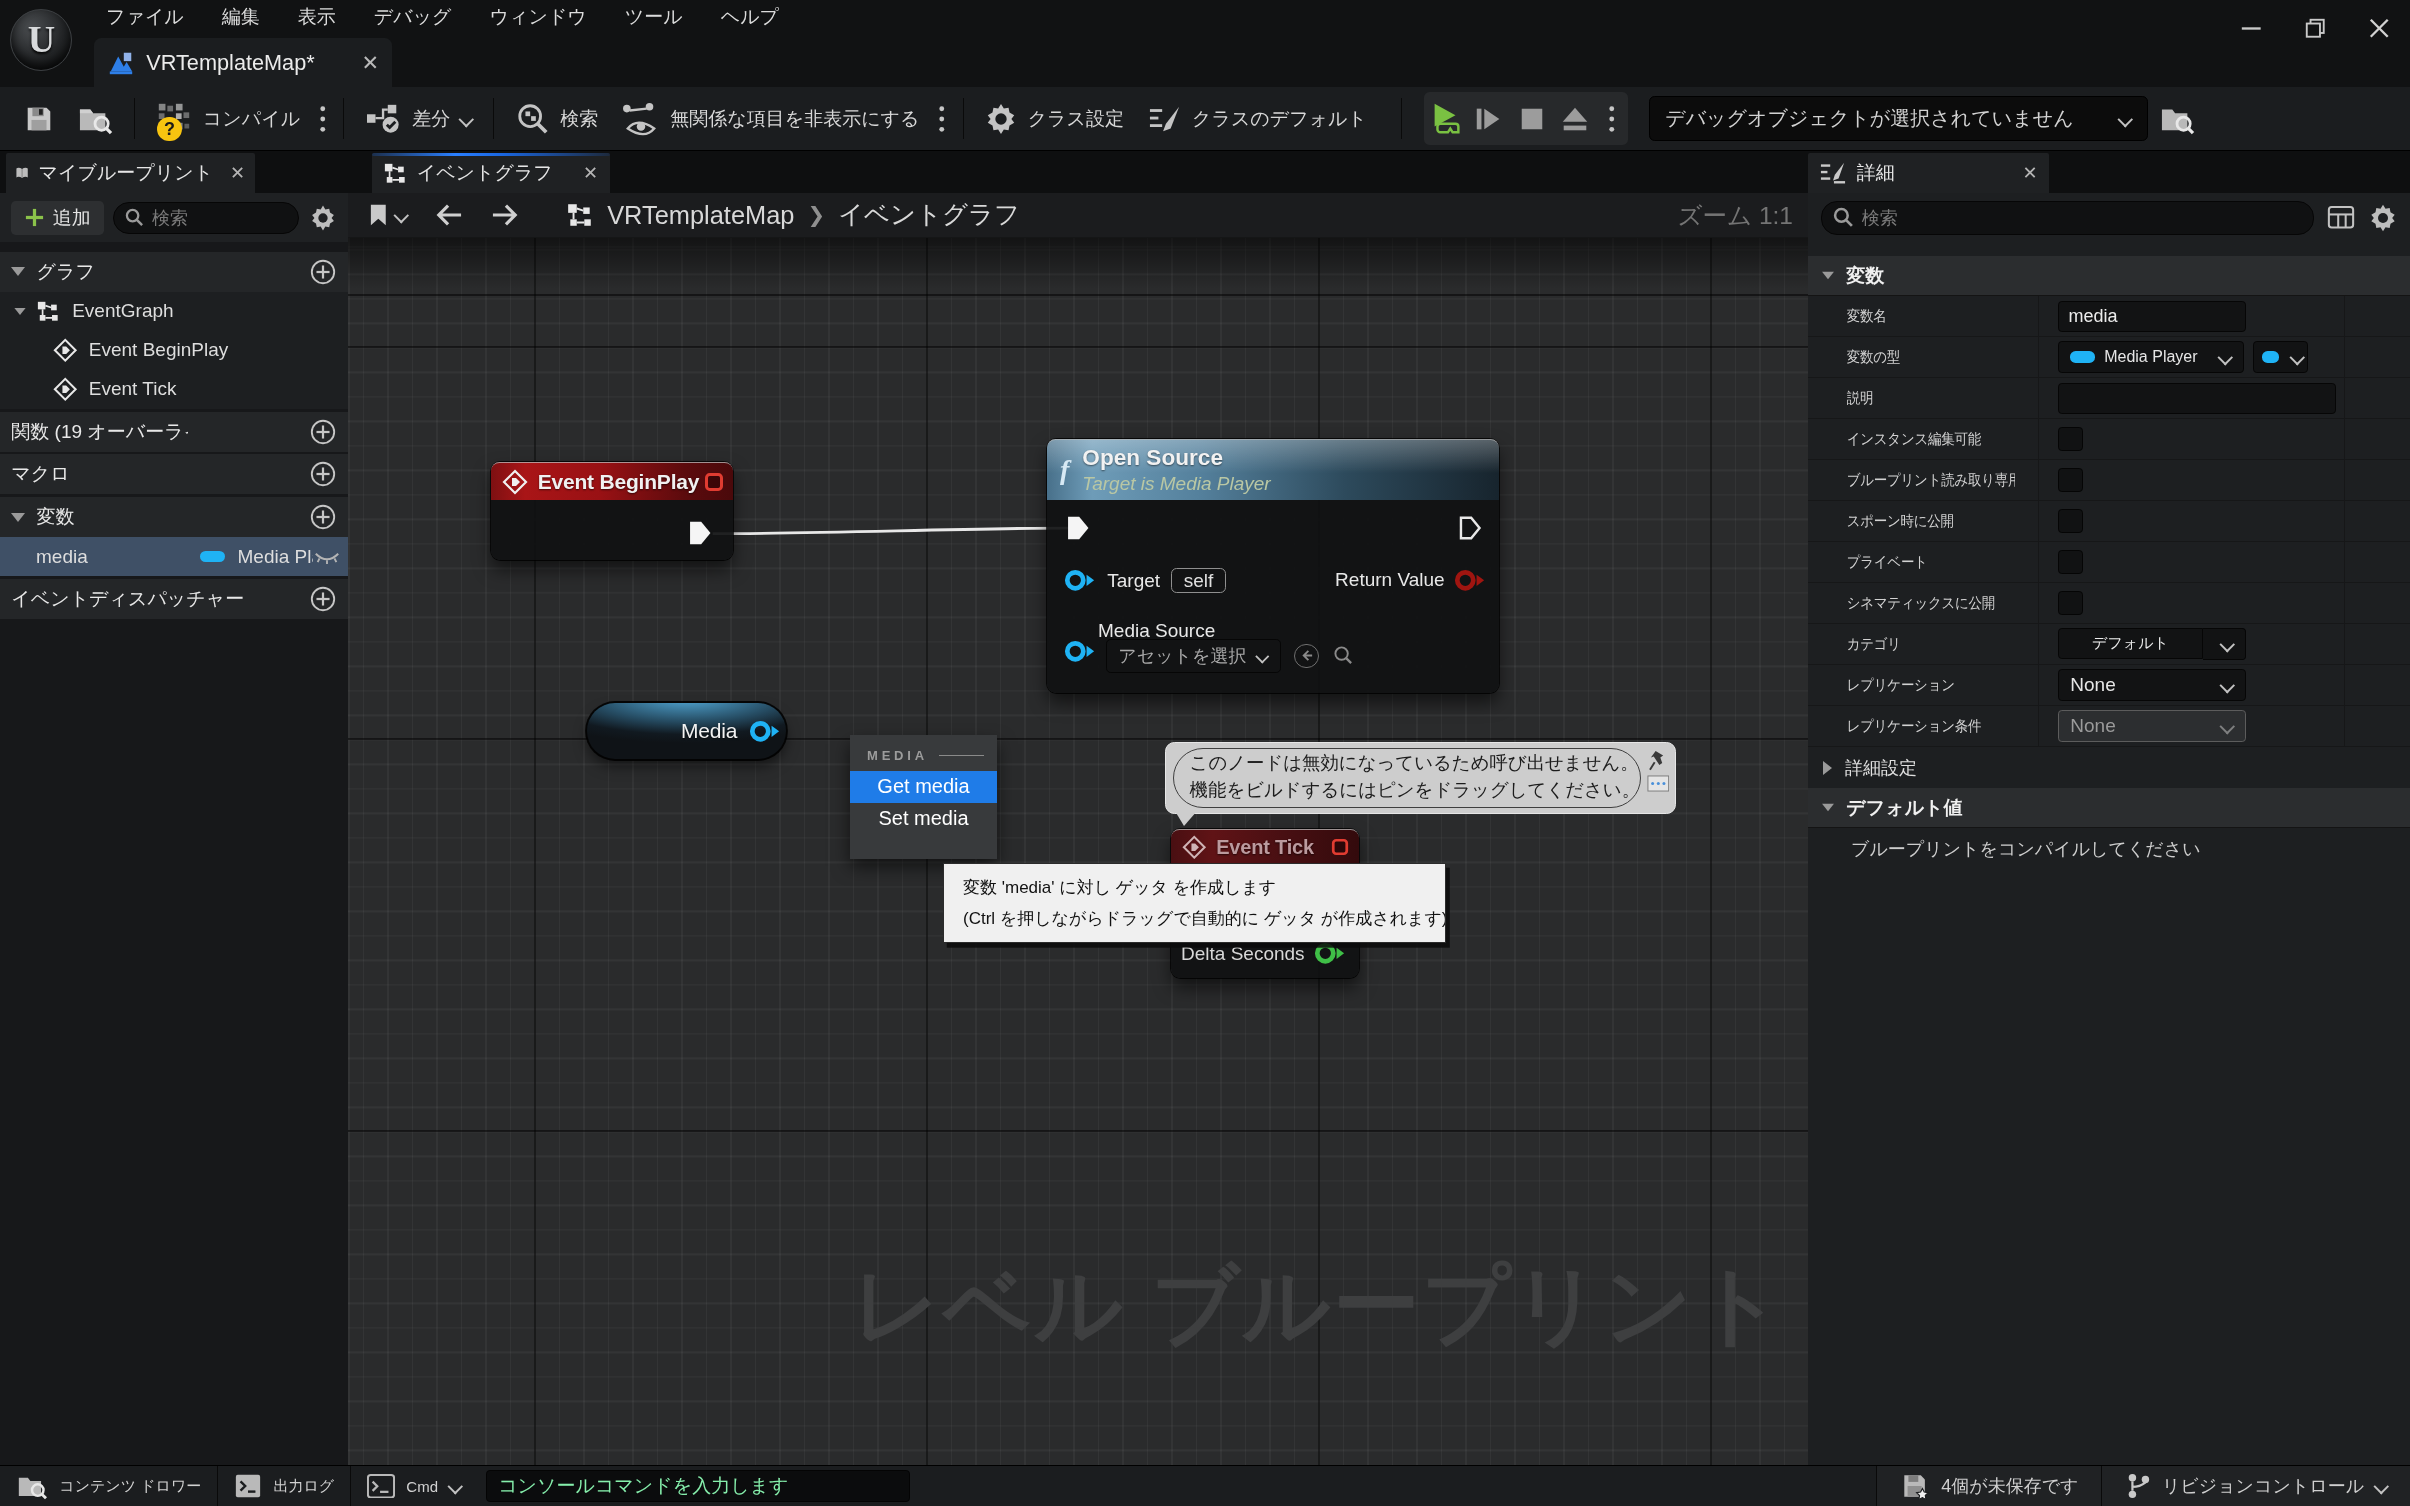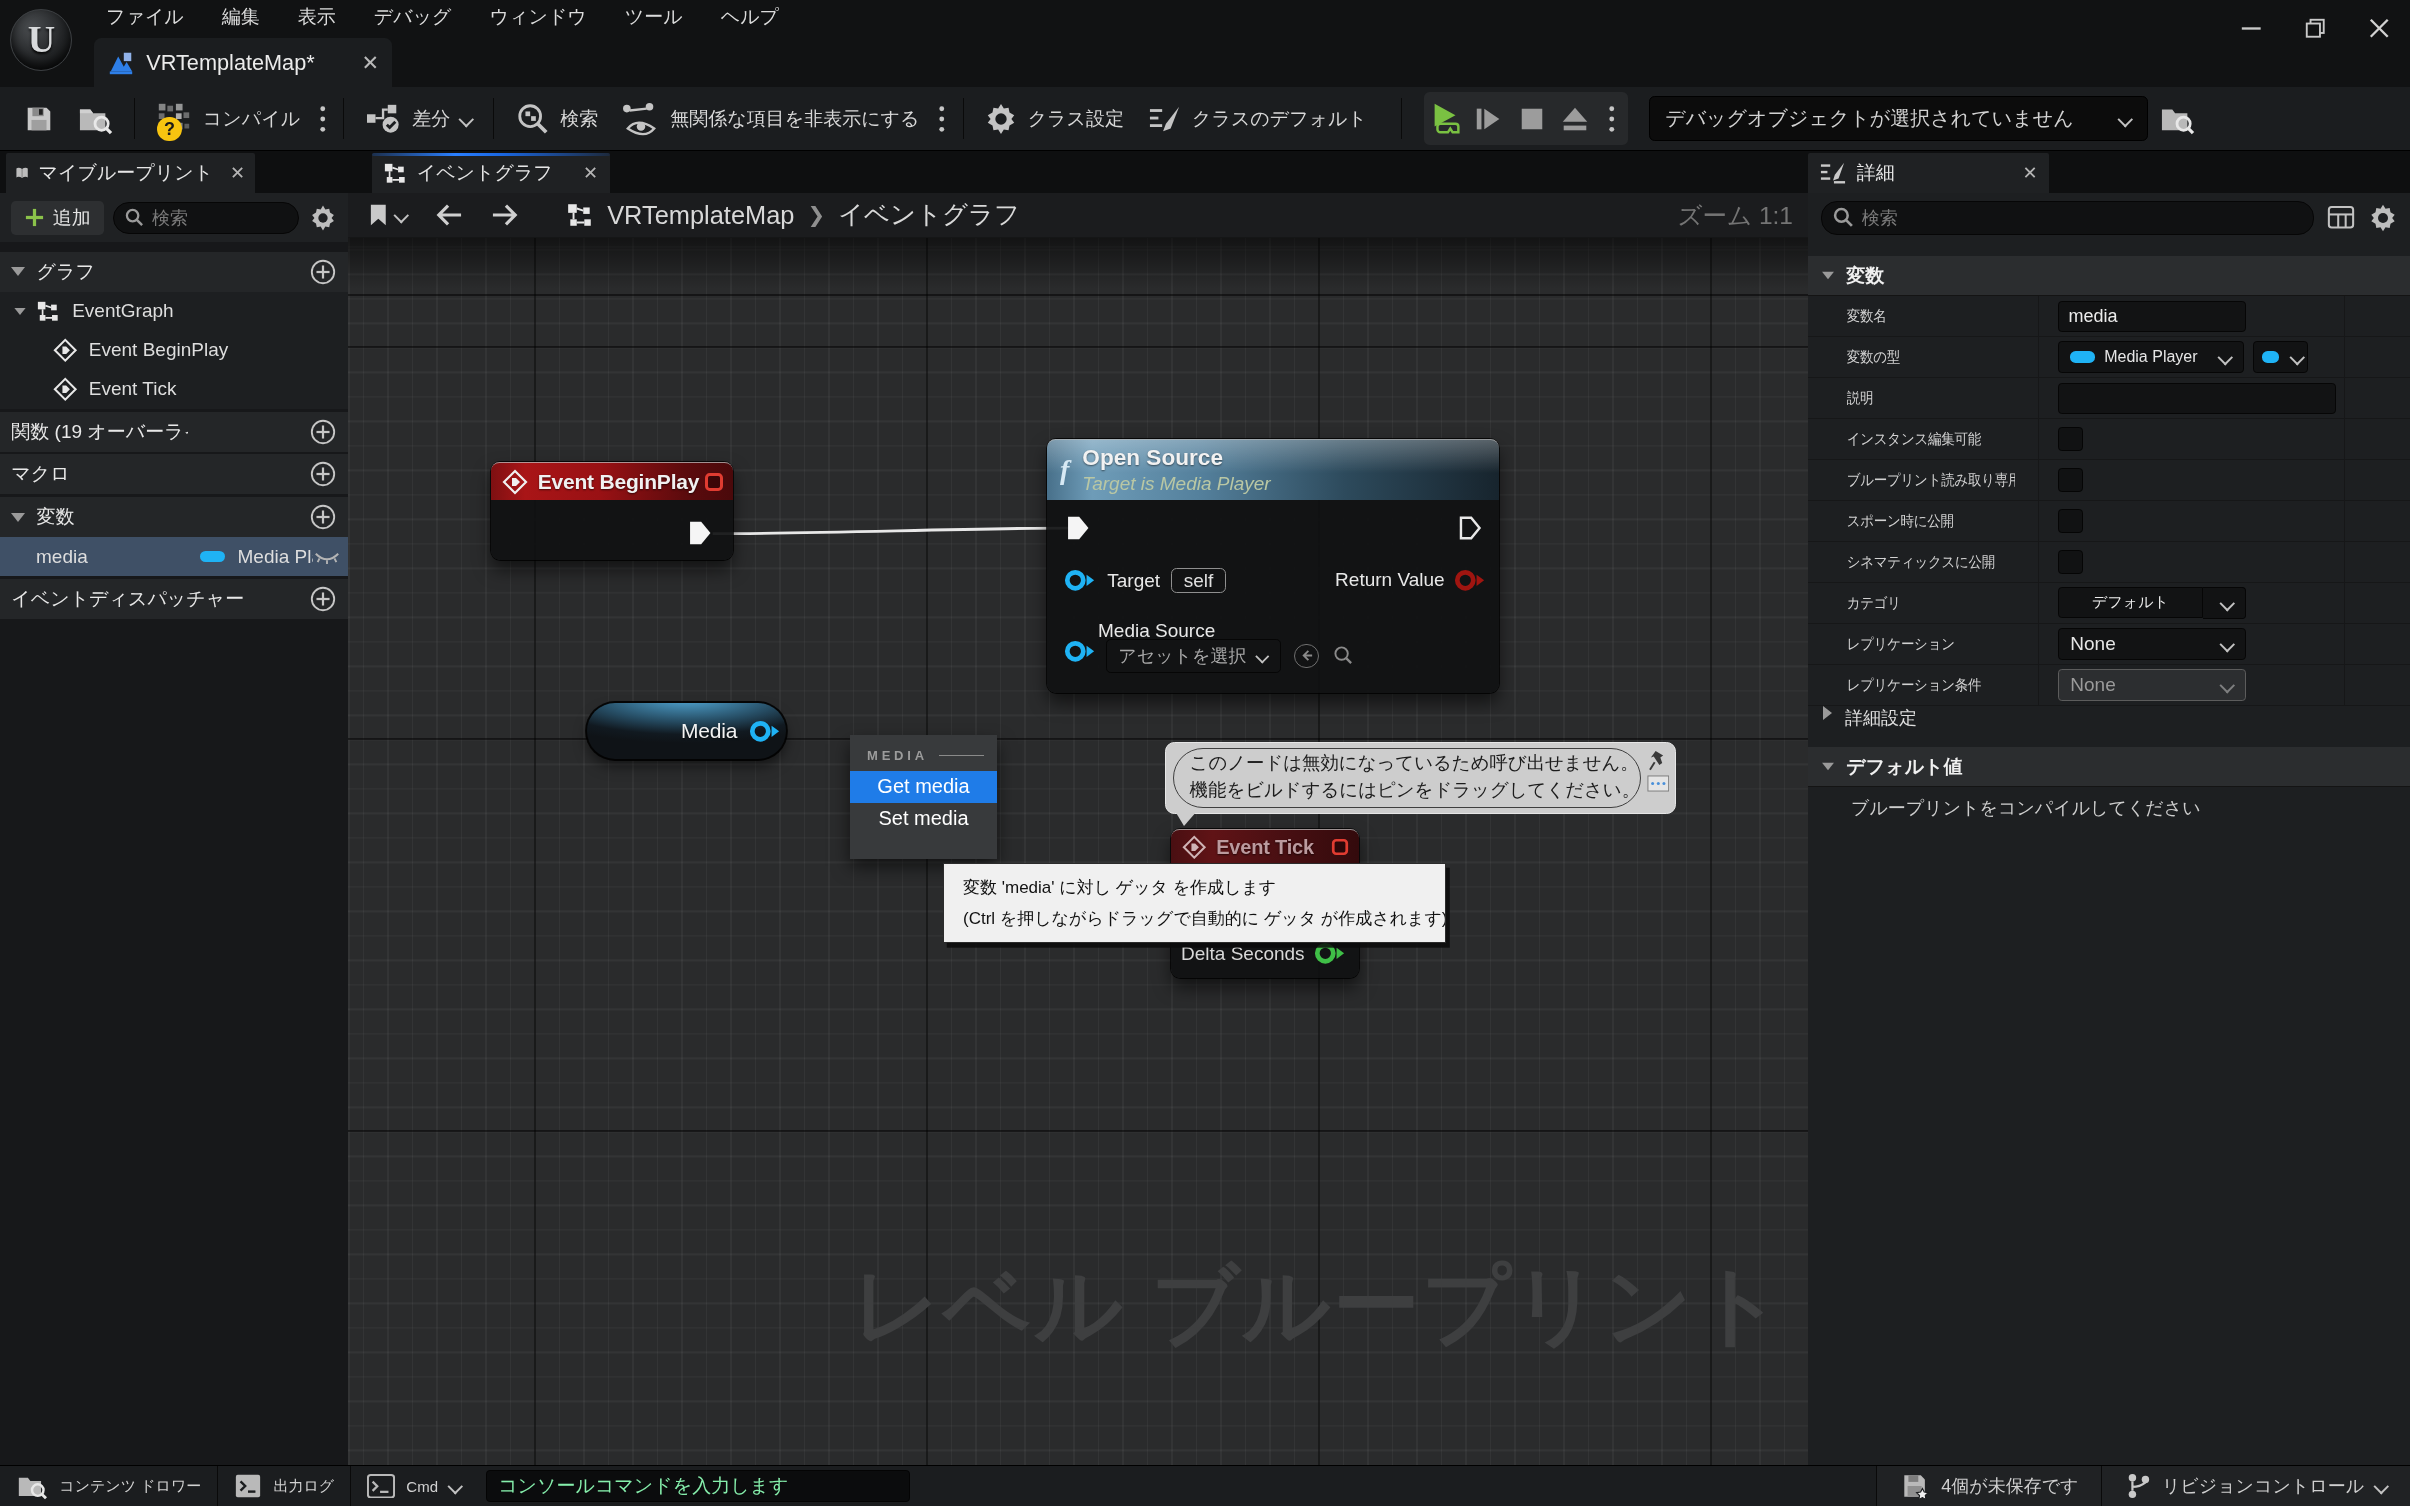--- a/index.html
+++ b/index.html
@@ -156,21 +156,21 @@
   .dt-row { height:41px; display:flex; align-items:center; border-bottom:0.9px solid #161718; position:relative; }
   .dt-label { width:230px; padding-left:43px; font-size:15px; letter-spacing:-0.3px; color:#d2d2d2; flex:none; white-space:nowrap; overflow:hidden; transform:scaleX(.90); transform-origin:0 50%; }
   .dt-value { flex:1; display:flex; align-items:center; padding-left:19px; position:relative; height:100%; border-left:0.9px solid #161718; }
   .dt-value::after { content:""; position:absolute; right:66px; top:0; bottom:0; width:0.9px; background:#161718; }
   .txtfield { background:#121314; border:0.9px solid #060606; border-radius:3.8px; height:31px; display:flex; align-items:center;
     padding:0 9.4px; color:#ececec; font-size:18px; white-space:nowrap; }
   .ddfield { background:#121314; border:0.9px solid #060606; border-radius:3.8px; height:32px; display:flex; align-items:center;
     padding:0 11.3px; color:#e6e6e6; font-size:19px; gap:9.4px; white-space:nowrap; }
   .ddfield .chev { margin-left:auto; }
   .checkbox { width:24.5px; height:24.5px; background:#111213; border:0.9px solid #050505; border-radius:3.8px; }
-  .dt-adv { height:41px; display:flex; align-items:flex-start; gap:13px; padding-left:15px; color:#e0e0e0; font-size:18px; }
+  .dt-adv { height:41px; display:flex; align-items:center; gap:13px; padding-left:15px; color:#e0e0e0; font-size:18px; }
   .dt-msg { height:41px; display:flex; align-items:center; padding-left:43px; color:#cdcdcd; font-size:18px; }
 
   
   #statusbar { position:absolute; left:0; top:1465px; width:2411px; height:41px; background:#1b1d1f; border-top:0.9px solid #000;
     display:flex; align-items:center; }
   .sb-btn { display:flex; align-items:center; gap:11.3px; color:#d2d2d2; font-size:15px; padding:0 16px; height:41px; white-space:nowrap; }
   .sb-sep { width:0.9px; height:41px; background:#0a0a0a; }
   #console-input { width:424px; font-size:18px; height:32px; background:#0b0c0d; border:0.9px solid #040404; border-radius:3.8px;
     display:flex; align-items:center; padding:0 11.3px; color:#86efac; font-size:19px; margin-left:7.5px; }
   #sb-right { margin-left:auto; display:flex; align-items:center; height:41px; }
@@ -764,20 +764,26 @@
             <span class="checkbox"></span>
           </div>
       </div>
       <div class="dt-row">
         <div class="dt-label">スポーン時に公開</div>
         <div class="dt-value">
             <span class="checkbox"></span>
           </div>
       </div>
       <div class="dt-row">
+        <div class="dt-label">プライベート</div>
+        <div class="dt-value">
+            <span class="checkbox"></span>
+          </div>
+      </div>
+      <div class="dt-row">
         <div class="dt-label">シネマティックスに公開</div>
         <div class="dt-value">
             <span class="checkbox"></span>
           </div>
       </div>
       <div class="dt-row">
         <div class="dt-label">カテゴリ</div>
         <div class="dt-value">
           <span style="display:flex; width:188px;">
             <span class="txtfield" style="flex:1; justify-content:center; border-radius:3.8px 0 0 3.8px; font-size:15px;">デフォルト</span>

